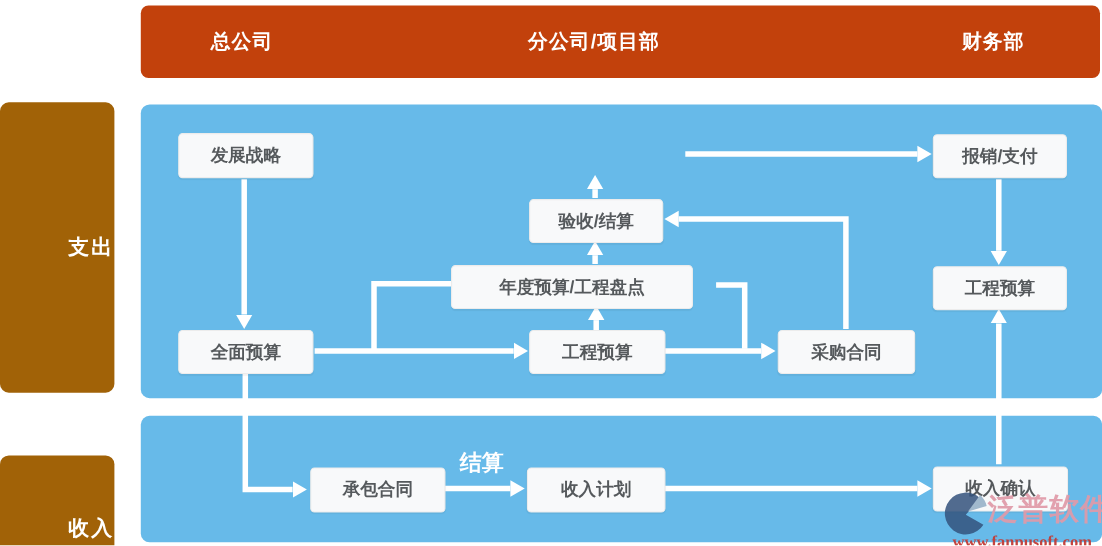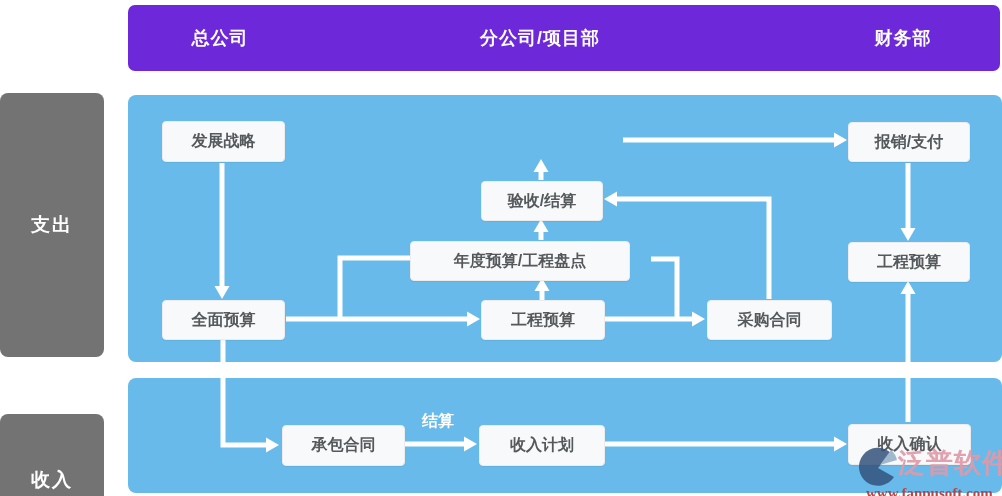--- a/index.html
+++ b/index.html
@@ -1,47 +1,47 @@
 <!DOCTYPE html>
 <html><head>
 <meta charset="utf-8">
 <style>
   html,body{margin:0;padding:0;background:#ffffff;}
   body{font-family:"Liberation Sans","DejaVu Sans",sans-serif;}
   .canvas{position:relative;width:1002px;height:496px;background:#ffffff;overflow:hidden;}
 
   
   .header{position:absolute;left:128px;top:5px;width:872px;height:66px;
-    background:#6d28d9;border-radius:7px;}
+    background:#c2410c;border-radius:7px;}
   .header .col-label{position:absolute;top:50%;transform:translate(-50%,-50%);
     color:#ffffff;font-size:18px;font-weight:bold;letter-spacing:1px;white-space:nowrap;}
 
   
-  .lane{position:absolute;left:0;width:104px;background:#737373;border-radius:8px;
-    display:flex;align-items:center;justify-content:center;}
+  .lane{position:absolute;left:0;width:104px;background:#a16207;border-radius:8px;
+    display:flex;align-items:center;justify-content:flex-end;}
   .lane-expense{top:93px;height:264px;}
   .lane-income{top:378px;height:132px;margin-top:36px;}
   .lane .lane-label{color:#ffffff;font-size:19px;font-weight:bold;letter-spacing:2px;}
 
   
   .panel{position:absolute;left:128px;width:874px;background:#67BAE9;border-radius:8px;}
   .panel-expense{top:95px;height:267px;}
   .panel-income{top:378px;height:115px;}
 
   
   .node{position:absolute;background:#F8F9FA;border:1px solid #ECECEC;border-radius:4px;
     display:flex;align-items:center;justify-content:center;
     color:#55595c;font-size:16px;white-space:nowrap;box-shadow:0 1px 1px rgba(0,0,0,0.05);font-weight:bold;}
 
   
   .arrows{position:absolute;left:0;top:0;pointer-events:none;}
 
   
   .edge-label{position:absolute;transform:translate(-50%,-50%);color:#ffffff;
-    font-size:16px;font-weight:bold;white-space:nowrap;}
+    font-size:20px;font-weight:bold;white-space:nowrap;}
 
   
   .watermark{position:absolute;left:858px;top:446px;width:146px;}
   .wm-row{display:flex;align-items:flex-start;}
   .wm-logo{flex:0 0 auto;opacity:0.85;}
   .wm-brand{color:#E09AA8;font-size:27px;font-weight:bold;letter-spacing:1px;
     opacity:0.92;line-height:34px;white-space:nowrap;}
   .wm-url{display:block;color:#C23A35;font-size:15px;font-weight:bold;
     font-family:"Liberation Serif","DejaVu Serif",serif;opacity:0.95;
     margin-top:-3px;margin-left:8px;white-space:nowrap;}

